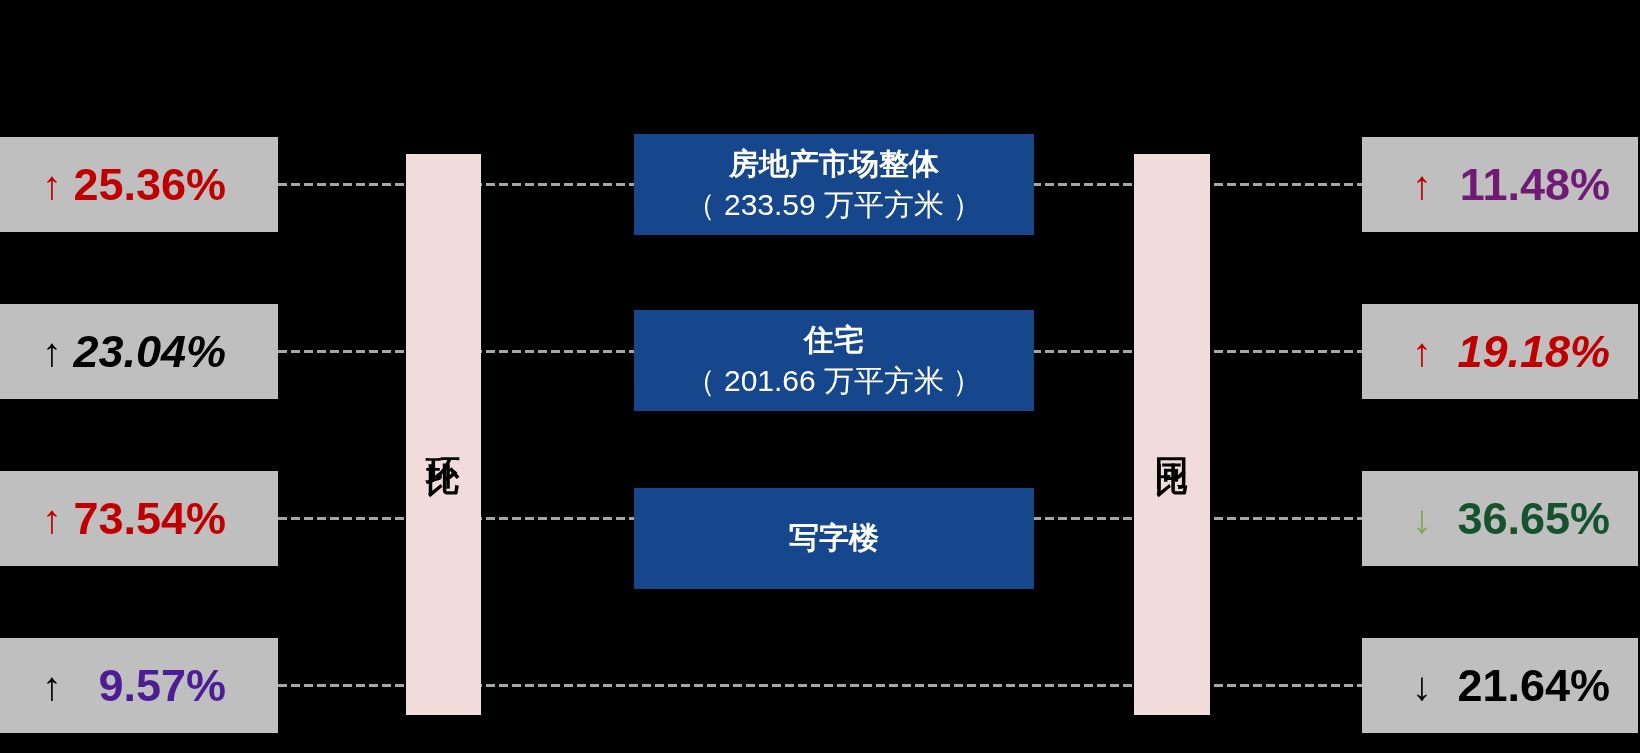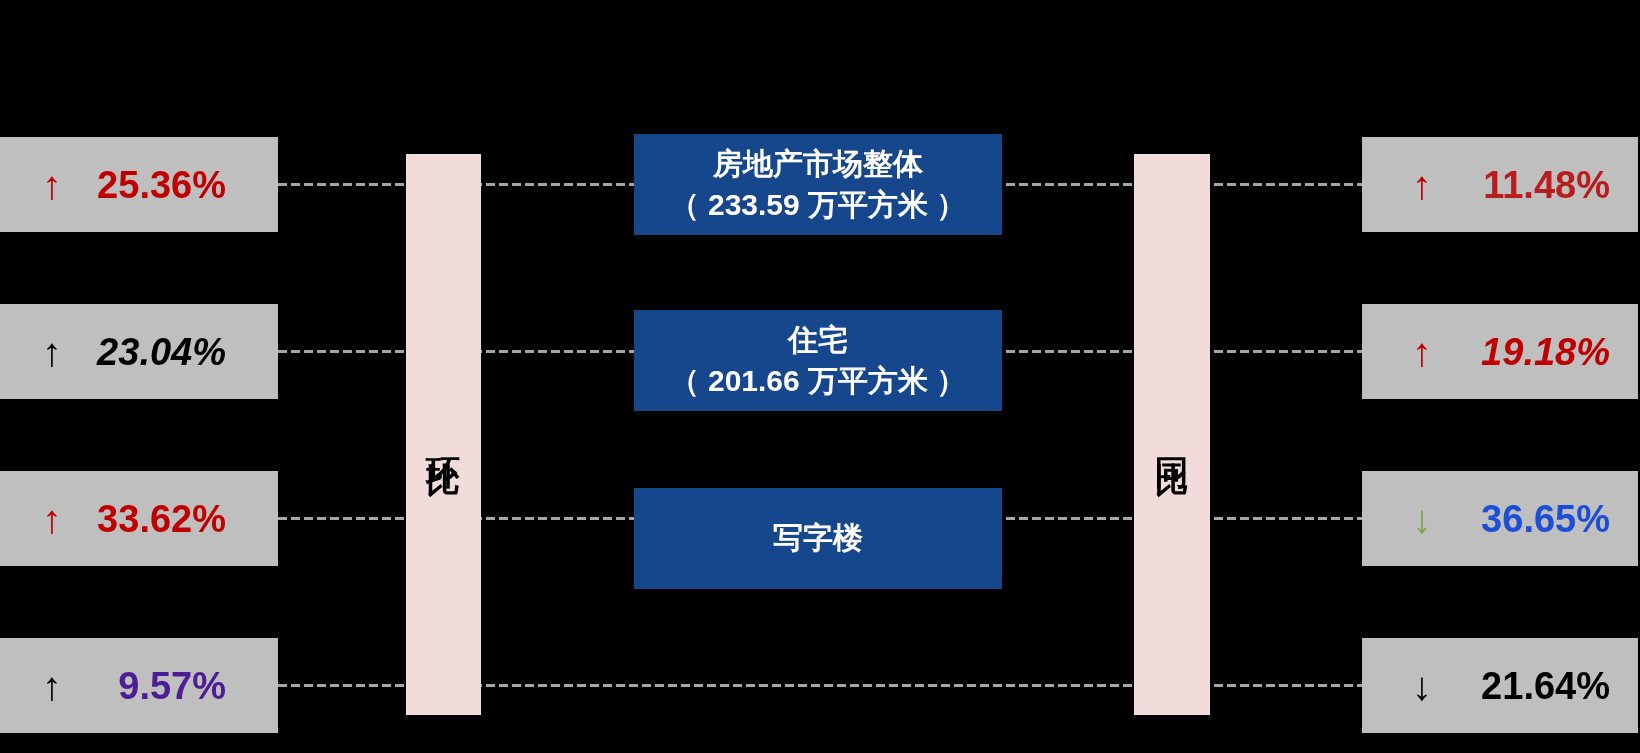--- a/index.html
+++ b/index.html
@@ -13,29 +13,29 @@
     background:repeating-linear-gradient(90deg,#A6A6A6 0,#A6A6A6 9px,transparent 9px,transparent 13px);
   }
   
   .pct-box {
     position:absolute; height:95px; background:#BFBFBF; z-index:1;
     display:flex; align-items:center; justify-content:space-between;
   }
   .pct-box.left  { left:0px;    width:278px; padding:0 52px 0 42px; box-sizing:border-box; }
   .pct-box.right { left:1362px; width:276px; padding:0 28px 0 50px; box-sizing:border-box; }
   .arrow { font-size:40px; font-weight:400; line-height:1; }
-  .pct   { font-size:38px; font-weight:bold; line-height:1; }
+  .pct   { font-size:45px; font-weight:bold; line-height:1; }
   
   .cat-box {
-    position:absolute; left:634px; width:368px; height:101px; background:#16468C; z-index:1;
+    position:absolute; left:634px; width:400px; height:101px; background:#16468C; z-index:1;
     display:flex; flex-direction:column; align-items:center; justify-content:center;
     color:#FFFFFF; text-align:center;
   }
   .cat-title { font-size:30px; font-weight:bold; line-height:1.35; }
-  .cat-area  { font-size:30px; font-weight:bold; line-height:1.35; }
+  .cat-area  { font-size:30px; font-weight:normal; line-height:1.35; }
   
   .bar {
     position:absolute; top:154px; height:561px; background:#F2DCDB; z-index:1;
     display:flex; align-items:center; justify-content:center;
   }
   .bar-label {
     writing-mode:vertical-rl; text-orientation:upright;
     font-size:34px; font-weight:bold; color:#000000; letter-spacing:4px;
   }
 </style>
@@ -52,21 +52,21 @@
   <div class="pct-box left" style="top:137px">
     <span class="arrow" style="color: rgb(192, 0, 0);">↑</span>
     <span class="pct" style="color: rgb(192, 0, 0);">25.36%</span>
   </div>
   <div class="pct-box left" style="top:304px">
     <span class="arrow" style="color: rgb(0, 0, 0);">↑</span>
     <span class="pct" style="color: rgb(0, 0, 0); font-style: italic;">23.04%</span>
   </div>
   <div class="pct-box left" style="top:471px">
     <span class="arrow" style="color: rgb(192, 0, 0);">↑</span>
-    <span class="pct" style="color: rgb(192, 0, 0);">33.62%</span>
+    <span class="pct" style="color: rgb(192, 0, 0);">73.54%</span>
   </div>
   <div class="pct-box left" style="top:638px">
     <span class="arrow" style="color: rgb(0, 0, 0);">↑</span>
     <span class="pct" style="color: #4c1d95;">9.57%</span>
   </div>
 
   <div class="bar" style="left:406px;width:75px">
     <span class="bar-label">环比</span>
   </div>
 
@@ -81,28 +81,28 @@
   <div class="cat-box" style="top:488px">
     <div class="cat-title">写字楼</div>
   </div>
 
   <div class="bar" style="left:1134px;width:76px">
     <span class="bar-label">同比</span>
   </div>
 
   <div class="pct-box right" style="top:137px">
     <span class="arrow" style="color: rgb(192, 0, 0);">↑</span>
-    <span class="pct" style="color: #b91c1c;">11.48%</span>
+    <span class="pct" style="color: #701a75;">11.48%</span>
   </div>
   <div class="pct-box right" style="top:304px">
     <span class="arrow" style="color: rgb(192, 0, 0);">↑</span>
     <span class="pct" style="color: rgb(192, 0, 0); font-style: italic;">19.18%</span>
   </div>
   <div class="pct-box right" style="top:471px">
     <span class="arrow" style="color: rgb(130, 166, 80);">↓</span>
-    <span class="pct" style="color: #1d4ed8;">36.65%</span>
+    <span class="pct" style="color: #14532d;">36.65%</span>
   </div>
   <div class="pct-box right" style="top:638px">
     <span class="arrow" style="color: rgb(0, 0, 0);">↓</span>
     <span class="pct" style="color: rgb(0, 0, 0);">21.64%</span>
   </div>
 
 </div>
 
 </body></html>

